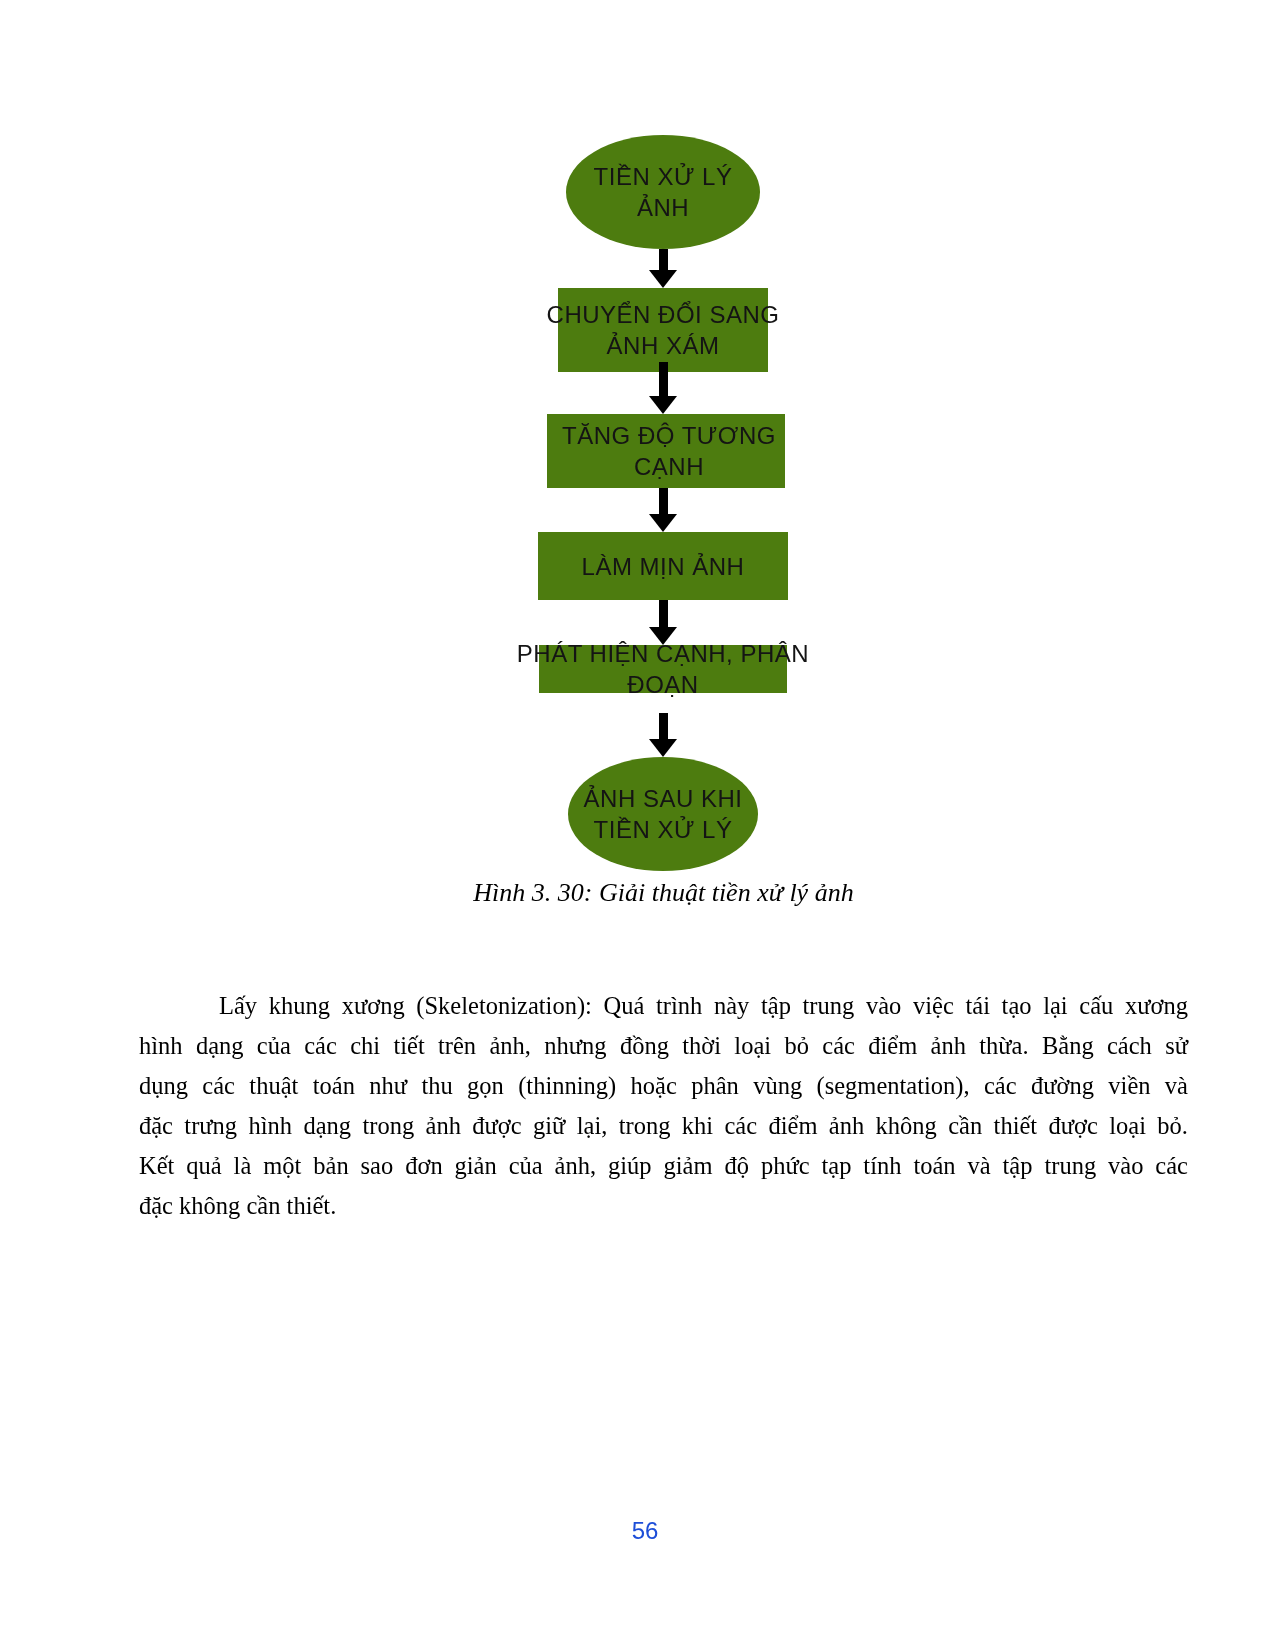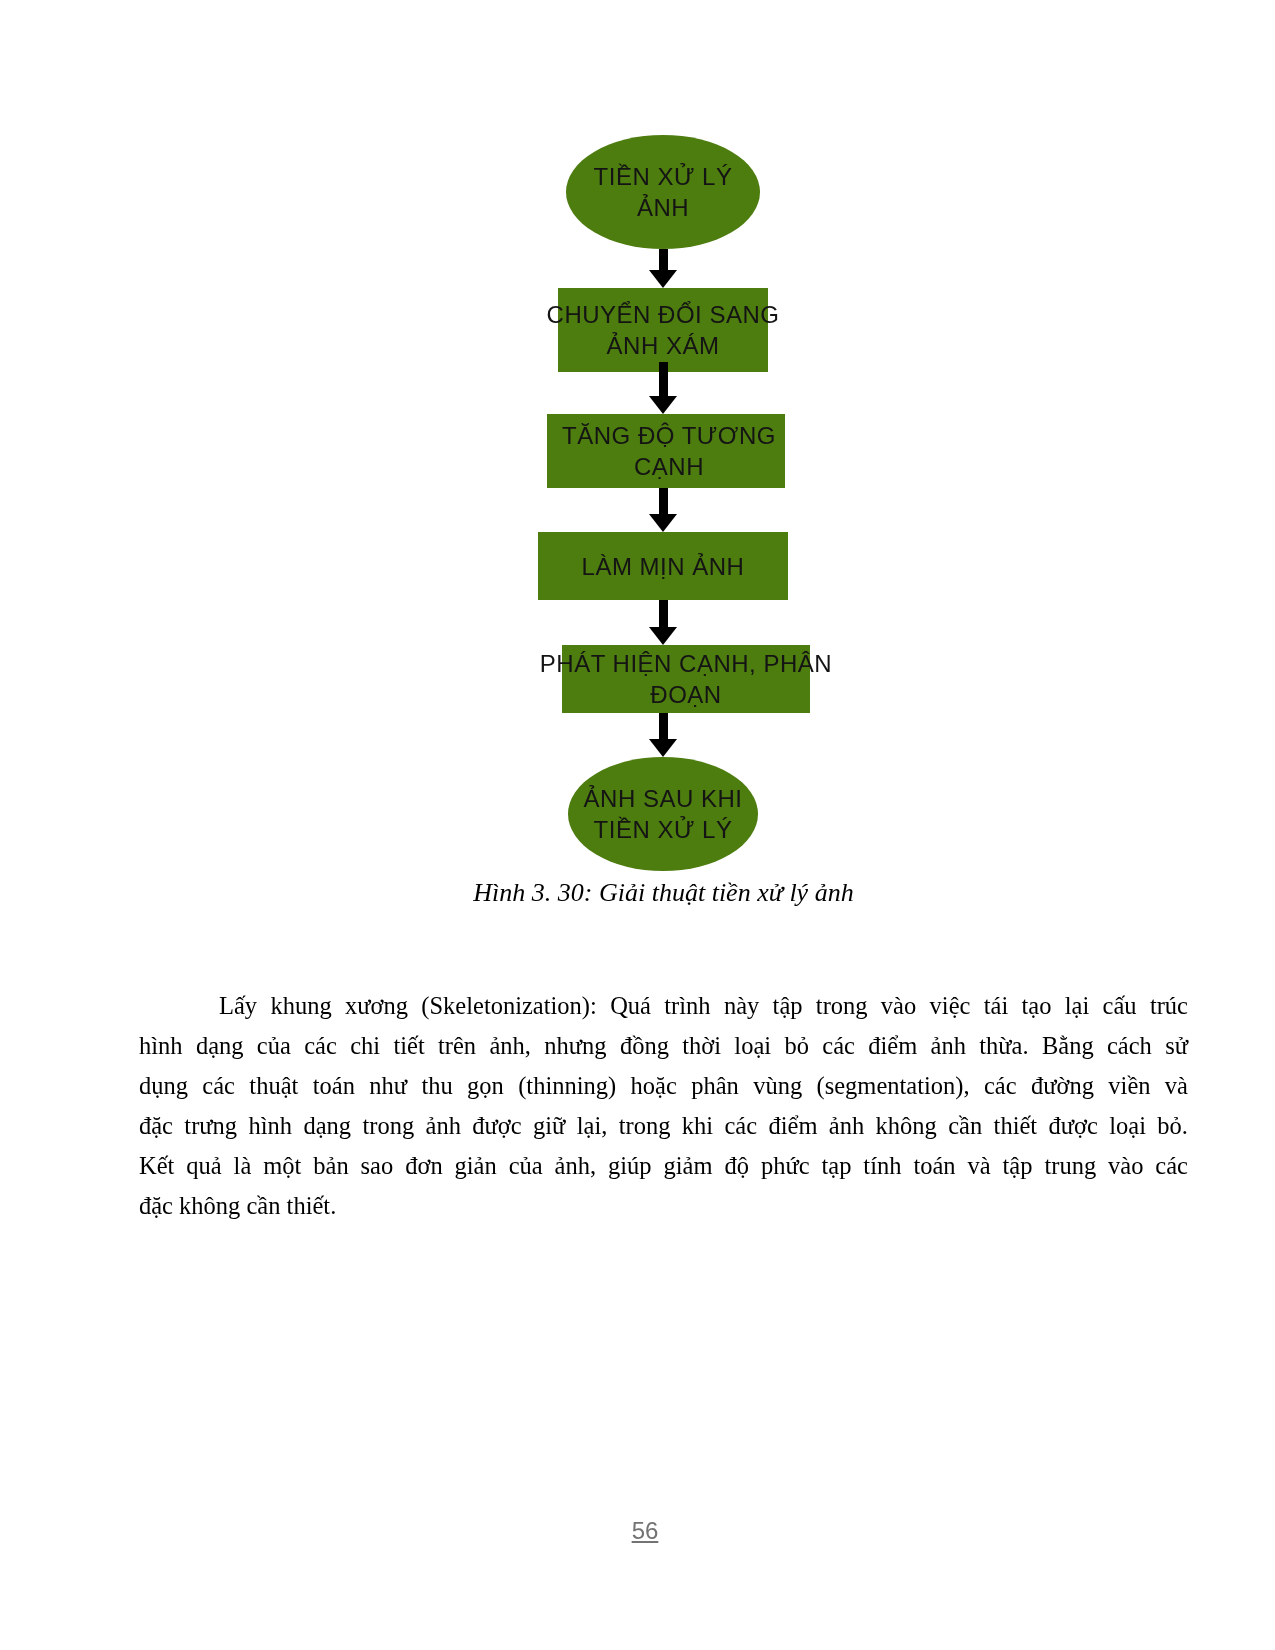--- a/index.html
+++ b/index.html
@@ -57,22 +57,21 @@
     overflow:visible;
   }
   .pline.first{text-indent:80px;}
   .pline.last{text-align:left;text-align-last:left;}
   
   .page-number{
     position:absolute;left:15px;top:1516px;width:1260px;
     text-align:center;
     font-family:"Liberation Sans","DejaVu Sans",sans-serif;
     font-size:24px;line-height:30px;
-    color:#737373;
-    text-decoration:underline;
+    color:#1d4ed8;
   }
 </style>
 </head>
 <body>
 
 <div class="page">
 
   <div>
 
     <div class="node ellipse" style="left:566px;top:135px;width:194px;height:114px;">
@@ -107,41 +106,41 @@
 
     <div class="node" style="left:538px;top:532px;width:250px;height:68px;">
       <span class="nline">LÀM MỊN ẢNH</span>
     </div>
 
     <div class="arrow" style="left:649px;top:600px;height:45px;">
       <div class="shaft"></div>
       <div class="head"></div>
     </div>
 
-    <div class="node" style="left:562px;top:645px;width:248px;height:68px;">
+    <div class="node" style="left:539px;top:645px;width:248px;height:48px;">
       <span class="nline">PHÁT HIỆN CẠNH, PHÂN</span>
       <span class="nline">ĐOẠN</span>
     </div>
 
     <div class="arrow" style="left:649px;top:713px;height:44px;">
       <div class="shaft"></div>
       <div class="head"></div>
     </div>
 
     <div class="node ellipse" style="left:568px;top:757px;width:190px;height:114px;">
       <span class="nline">ẢNH SAU KHI</span>
       <span class="nline">TIỀN XỬ LÝ</span>
     </div>
 
   </div>
 
   <div class="figure-caption">Hình 3. 30: Giải thuật tiền xử lý ảnh</div>
 
   <div class="body-text">
-    <div class="pline first">Lấy khung xương (Skeletonization): Quá trình này tập trong vào việc tái tạo lại cấu trúc</div>
+    <div class="pline first">Lấy khung xương (Skeletonization): Quá trình này tập trung vào việc tái tạo lại cấu xương</div>
     <div class="pline">hình dạng của các chi tiết trên ảnh, nhưng đồng thời loại bỏ các điểm ảnh thừa. Bằng cách sử</div>
     <div class="pline">dụng các thuật toán như thu gọn (thinning) hoặc phân vùng (segmentation), các đường viền và</div>
     <div class="pline">đặc trưng hình dạng trong ảnh được giữ lại, trong khi các điểm ảnh không cần thiết được loại bỏ.</div>
     <div class="pline">Kết quả là một bản sao đơn giản của ảnh, giúp giảm độ phức tạp tính toán và tập trung vào các</div>
     <div class="pline last">đặc không cần thiết.</div>
   </div>
 
   <div class="page-number">56</div>
 
 </div>

